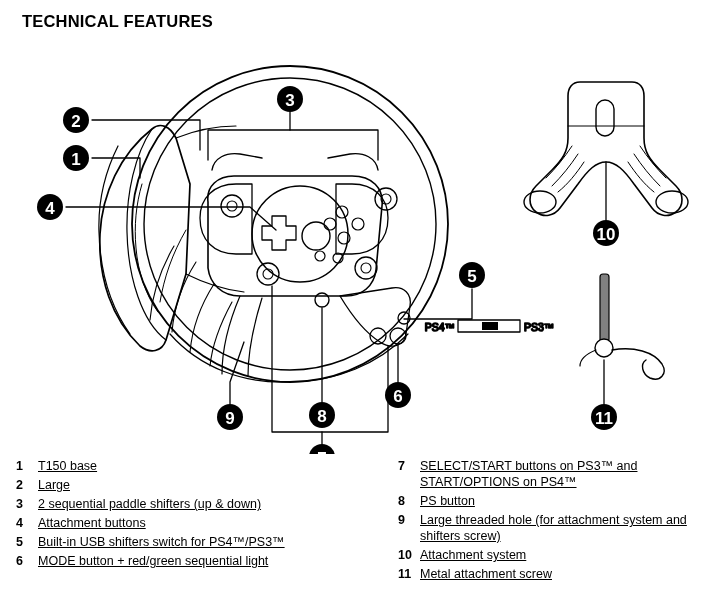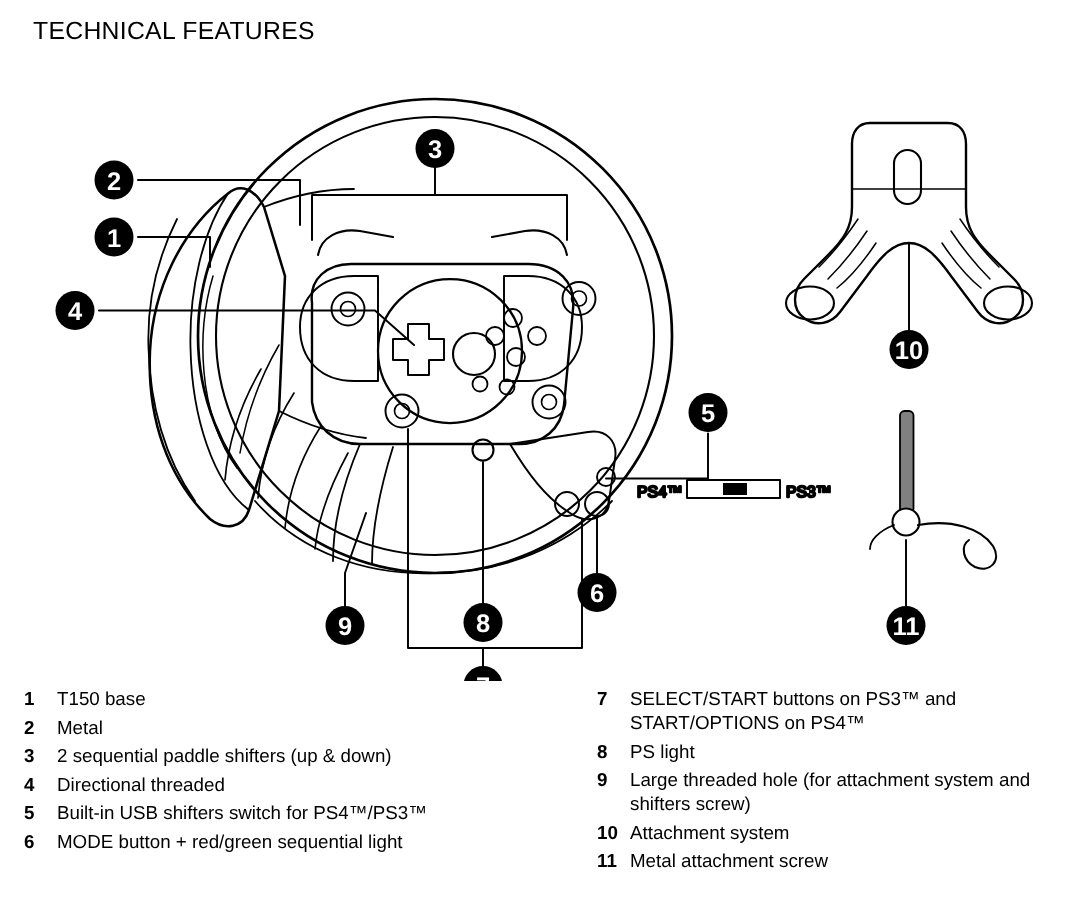--- a/index.html
+++ b/index.html
@@ -13,21 +13,21 @@
     position: relative;
     font-family: "Liberation Sans", sans-serif;
     color: #000000;
     overflow: hidden;
   }
   #page-title {
     position: absolute;
     left: 22px;
     top: 12px;
     font-size: 16.5px;
-    font-weight: normal;
+    font-weight: bold;
     letter-spacing: 0.2px;
   }
   #diagram-area {
     position: absolute;
     left: 0;
     top: 34px;
     width: 727px;
     height: 420px;
   }
   #diagram-area svg {
@@ -68,20 +68,21 @@
   .legend-num {
     width: 22px;
     flex: 0 0 22px;
     font-size: 12.5px;
     font-weight: bold;
     text-align: left;
   }
   .legend-text {
     font-size: 12.5px;
     flex: 1 1 auto;
+    text-decoration: underline;
   }
 </style>
 </head>
 <body>
 
 <div id="page-title">TECHNICAL FEATURES</div>
 
 <div id="diagram-area">
   <svg width="727" height="420" viewBox="0 0 727 420" xmlns="http://www.w3.org/2000/svg">
     <g fill="none" stroke="#000000" stroke-width="1.6" stroke-linejoin="round" stroke-linecap="round">
@@ -269,48 +270,48 @@
 </div>
 
 <div id="legend">
   <div class="legend-col" id="legend-col-left">
     <div class="legend-row">
       <div class="legend-num">1</div>
       <div class="legend-text">T150 base</div>
     </div>
     <div class="legend-row">
       <div class="legend-num">2</div>
-      <div class="legend-text">Metal</div>
+      <div class="legend-text">Large</div>
     </div>
     <div class="legend-row">
       <div class="legend-num">3</div>
       <div class="legend-text">2 sequential paddle shifters (up &amp; down)</div>
     </div>
     <div class="legend-row">
       <div class="legend-num">4</div>
-      <div class="legend-text">Directional threaded</div>
+      <div class="legend-text">Attachment buttons</div>
     </div>
     <div class="legend-row">
       <div class="legend-num">5</div>
       <div class="legend-text">Built-in USB shifters switch for PS4™/PS3™</div>
     </div>
     <div class="legend-row">
       <div class="legend-num">6</div>
       <div class="legend-text">MODE button + red/green sequential light</div>
     </div>
   </div>
 
   <div class="legend-col" id="legend-col-right">
     <div class="legend-row">
       <div class="legend-num">7</div>
       <div class="legend-text">SELECT/START buttons on PS3™ and START/OPTIONS on PS4™</div>
     </div>
     <div class="legend-row">
       <div class="legend-num">8</div>
-      <div class="legend-text">PS light</div>
+      <div class="legend-text">PS button</div>
     </div>
     <div class="legend-row">
       <div class="legend-num">9</div>
       <div class="legend-text">Large threaded hole (for attachment system and shifters screw)</div>
     </div>
     <div class="legend-row">
       <div class="legend-num">10</div>
       <div class="legend-text">Attachment system</div>
     </div>
     <div class="legend-row">

